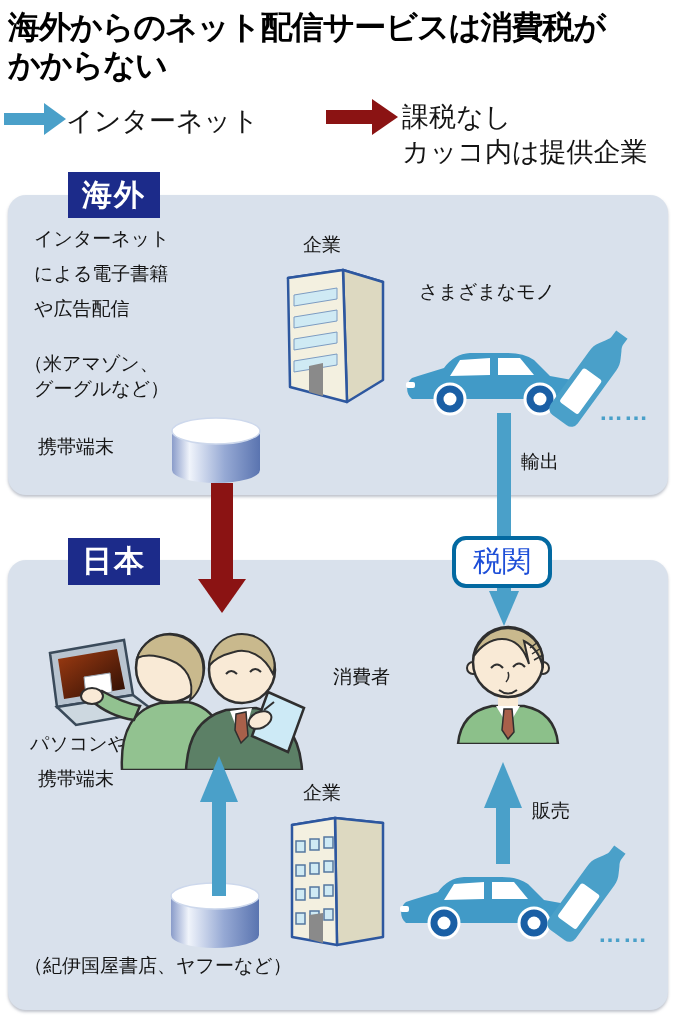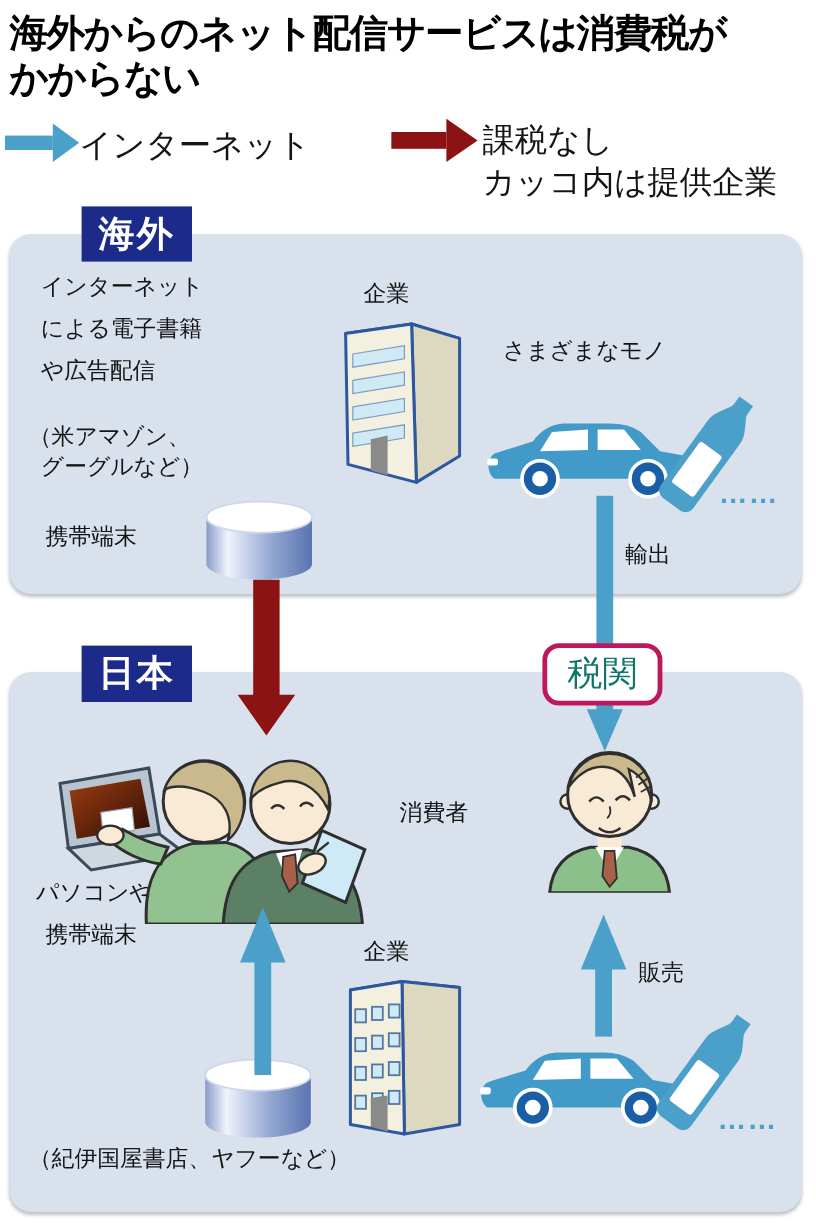--- a/index.html
+++ b/index.html
@@ -7,22 +7,22 @@
     position:relative;width:680px;height:1020px;background:#ffffff;overflow:hidden;
     font-family:"Liberation Sans","DejaVu Sans",sans-serif;color:#111;
   }
   .abs{position:absolute;}
   .title-line{position:absolute;left:8px;font-size:32px;font-weight:bold;letter-spacing:-1px;white-space:nowrap;color:#000;}
   .label{position:absolute;font-size:19px;white-space:nowrap;color:#141414;}
   .legend-label{position:absolute;font-size:27px;white-space:nowrap;color:#141414;}
   .zone-box{position:absolute;background:#d9e1ec;border-radius:18px;box-shadow:0 2px 3px rgba(110,120,140,.45);}
   .zone-badge{position:absolute;background:#1c2b8a;color:#fff;font-size:30px;font-weight:bold;
     display:flex;align-items:center;justify-content:center;z-index:6;letter-spacing:2px;margin-left:16px;}
-  .customs-badge{position:absolute;background:#fff;border:4px solid #be185d;border-radius:14px;
-    display:flex;align-items:center;justify-content:center;font-size:29px;z-index:6;color:#0f766e;}
+  .customs-badge{position:absolute;background:#fff;border:4px solid #0369a1;border-radius:14px;
+    display:flex;align-items:center;justify-content:center;font-size:29px;z-index:6;color:#1d4ed8;}
   .dots{position:absolute;font-size:24px;font-weight:bold;color:#4aa0c9;letter-spacing:1px;}
   svg{display:block;}
   .rot-bottle{transform:rotate(36deg);transform-origin:50% 50%;}
 </style>
 </head>
 <body>
 
 <div class="stage">
 
   <div class="title-line" style="top:6px;">海外からのネット配信サービスは消費税が</div>

